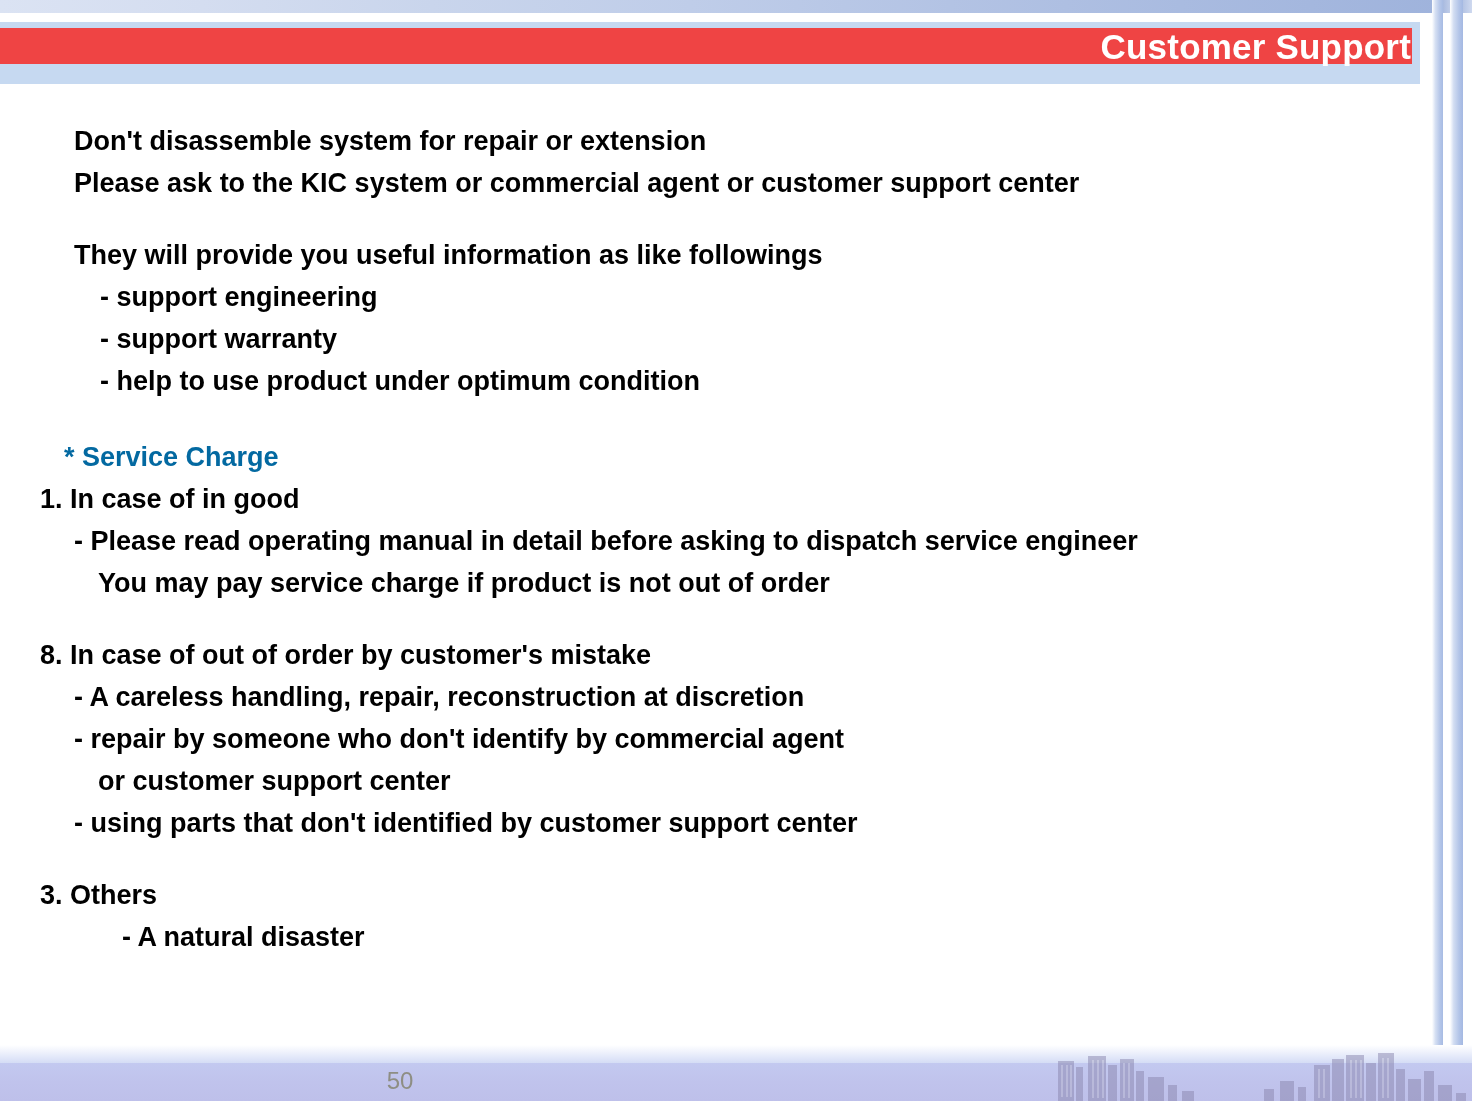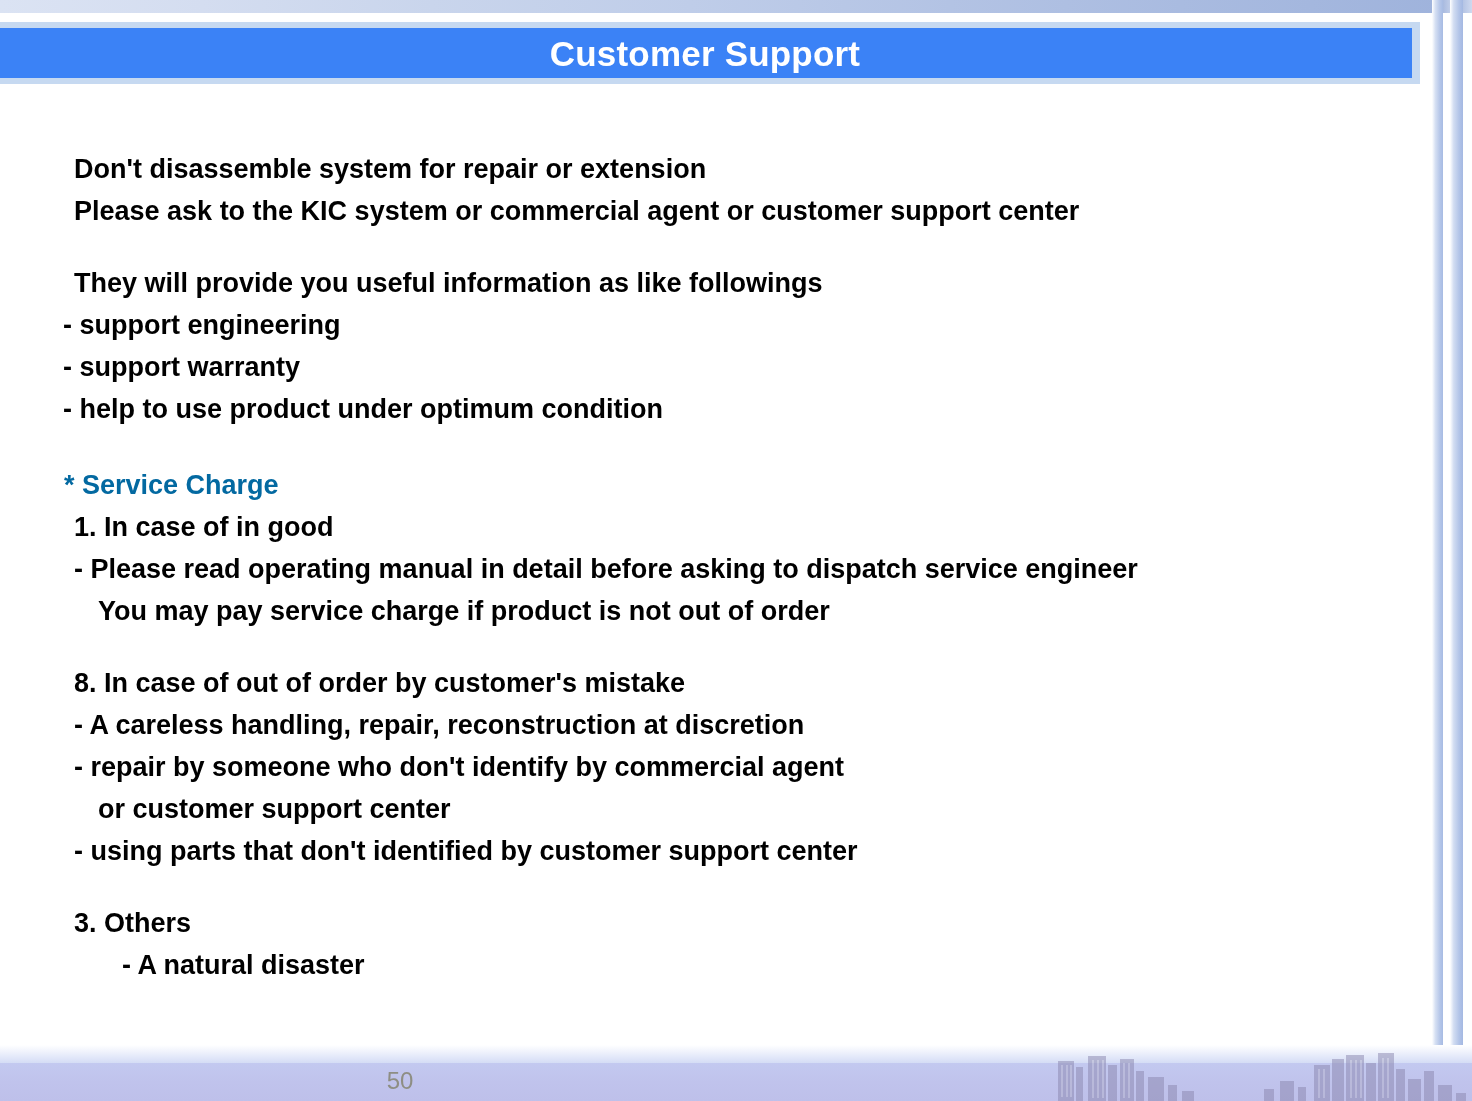--- a/index.html
+++ b/index.html
@@ -35,25 +35,25 @@
   .title-outer {
     position: absolute;
     left: 0; top: 22px;
     width: 1420px; height: 62px;
     background: #c6d9f1;
     box-sizing: border-box;
   }
   .title-bar {
     position: absolute;
     left: 0; top: 28px;
-    width: 1412px; height: 50px;
-    background: #3b82f6;
+    width: 1412px; height: 36px;
+    background: #ef4444;
     display: flex;
     align-items: center;
-    justify-content: center;
+    justify-content: flex-end;
   }
   .title-text {
     color: #ffffff;
     font-size: 35px;
     font-weight: bold;
     letter-spacing: 0.2px;
     line-height: 1;
     position: relative;
     left: -1px;
   }
@@ -71,32 +71,31 @@
   .vstripe-b {
     left: 1450px; width: 13px;
     background: linear-gradient(90deg, #ffffff 0%, #d2ddf2 28%, #b2c4e8 70%, #a4b8e2 100%);
   }
 
   
   .content {
     position: absolute;
     left: 0; top: 120px;
     width: 1420px;
-    margin-top: 28px;
   }
   .line {
     font-size: 27px;
     font-weight: bold;
     color: #000000;
     line-height: 42px;
     white-space: pre;
     padding-left: 74px;
   }
-  .line.dash      { padding-left: 63px; }
-  .line.num       { padding-left: 74px; }
+  .line.dash      { padding-left: 100px; }
+  .line.num       { padding-left: 40px; }
   .line.subdash   { }
   .line.subcont   { padding-left: 98px; }
   .line.deepdash  { padding-left: 122px; }
   .line.red {
     color: #0369a1;
     padding-left: 64px;
   }
   .spacer-md { height: 30px; }
   .spacer-lg { height: 34px; }
 

